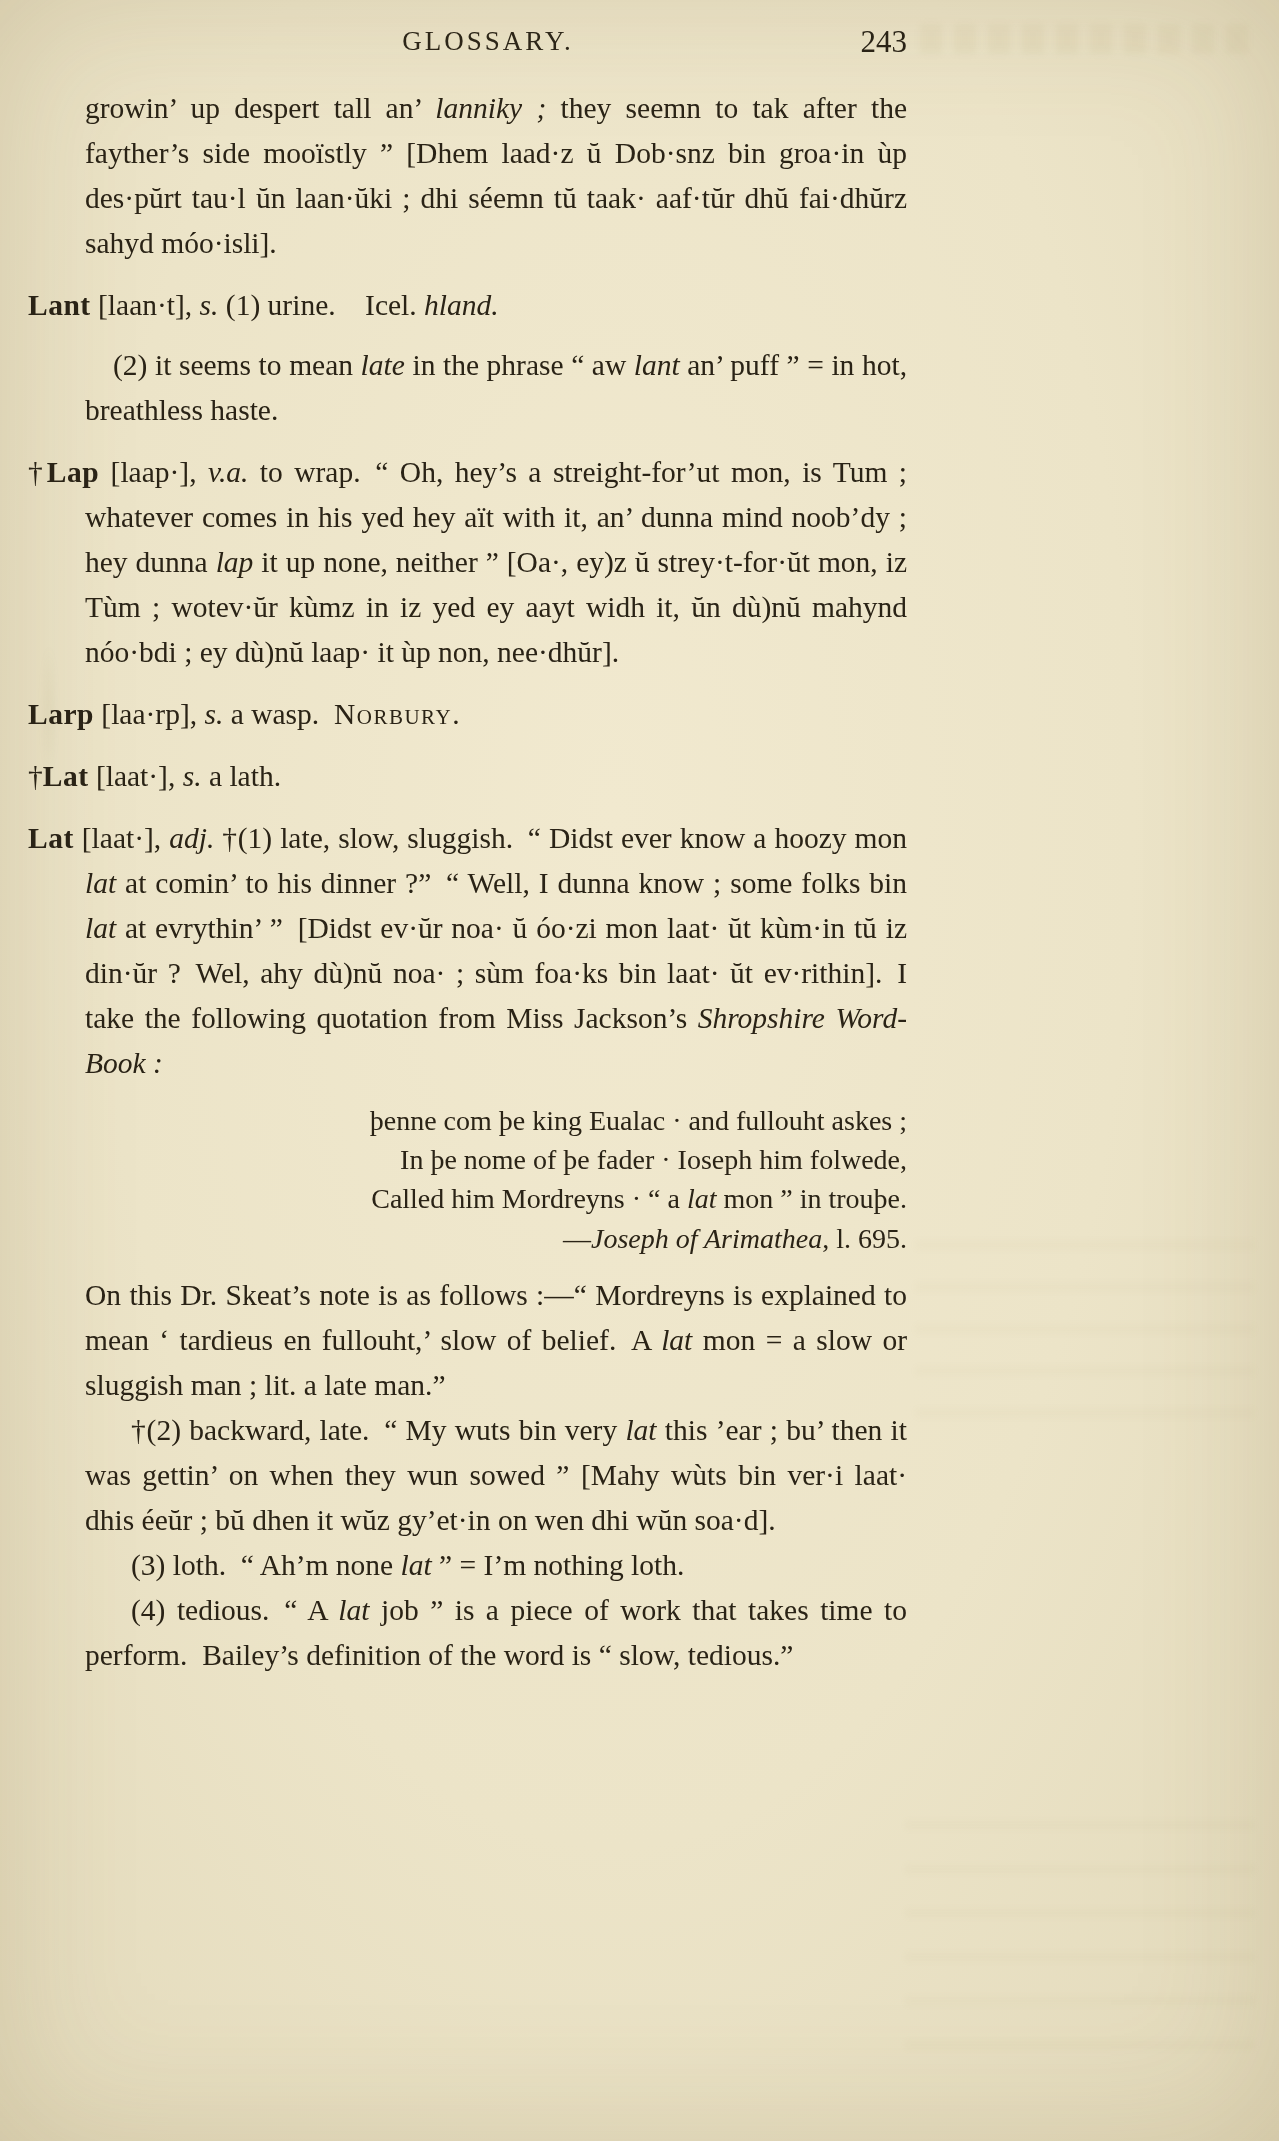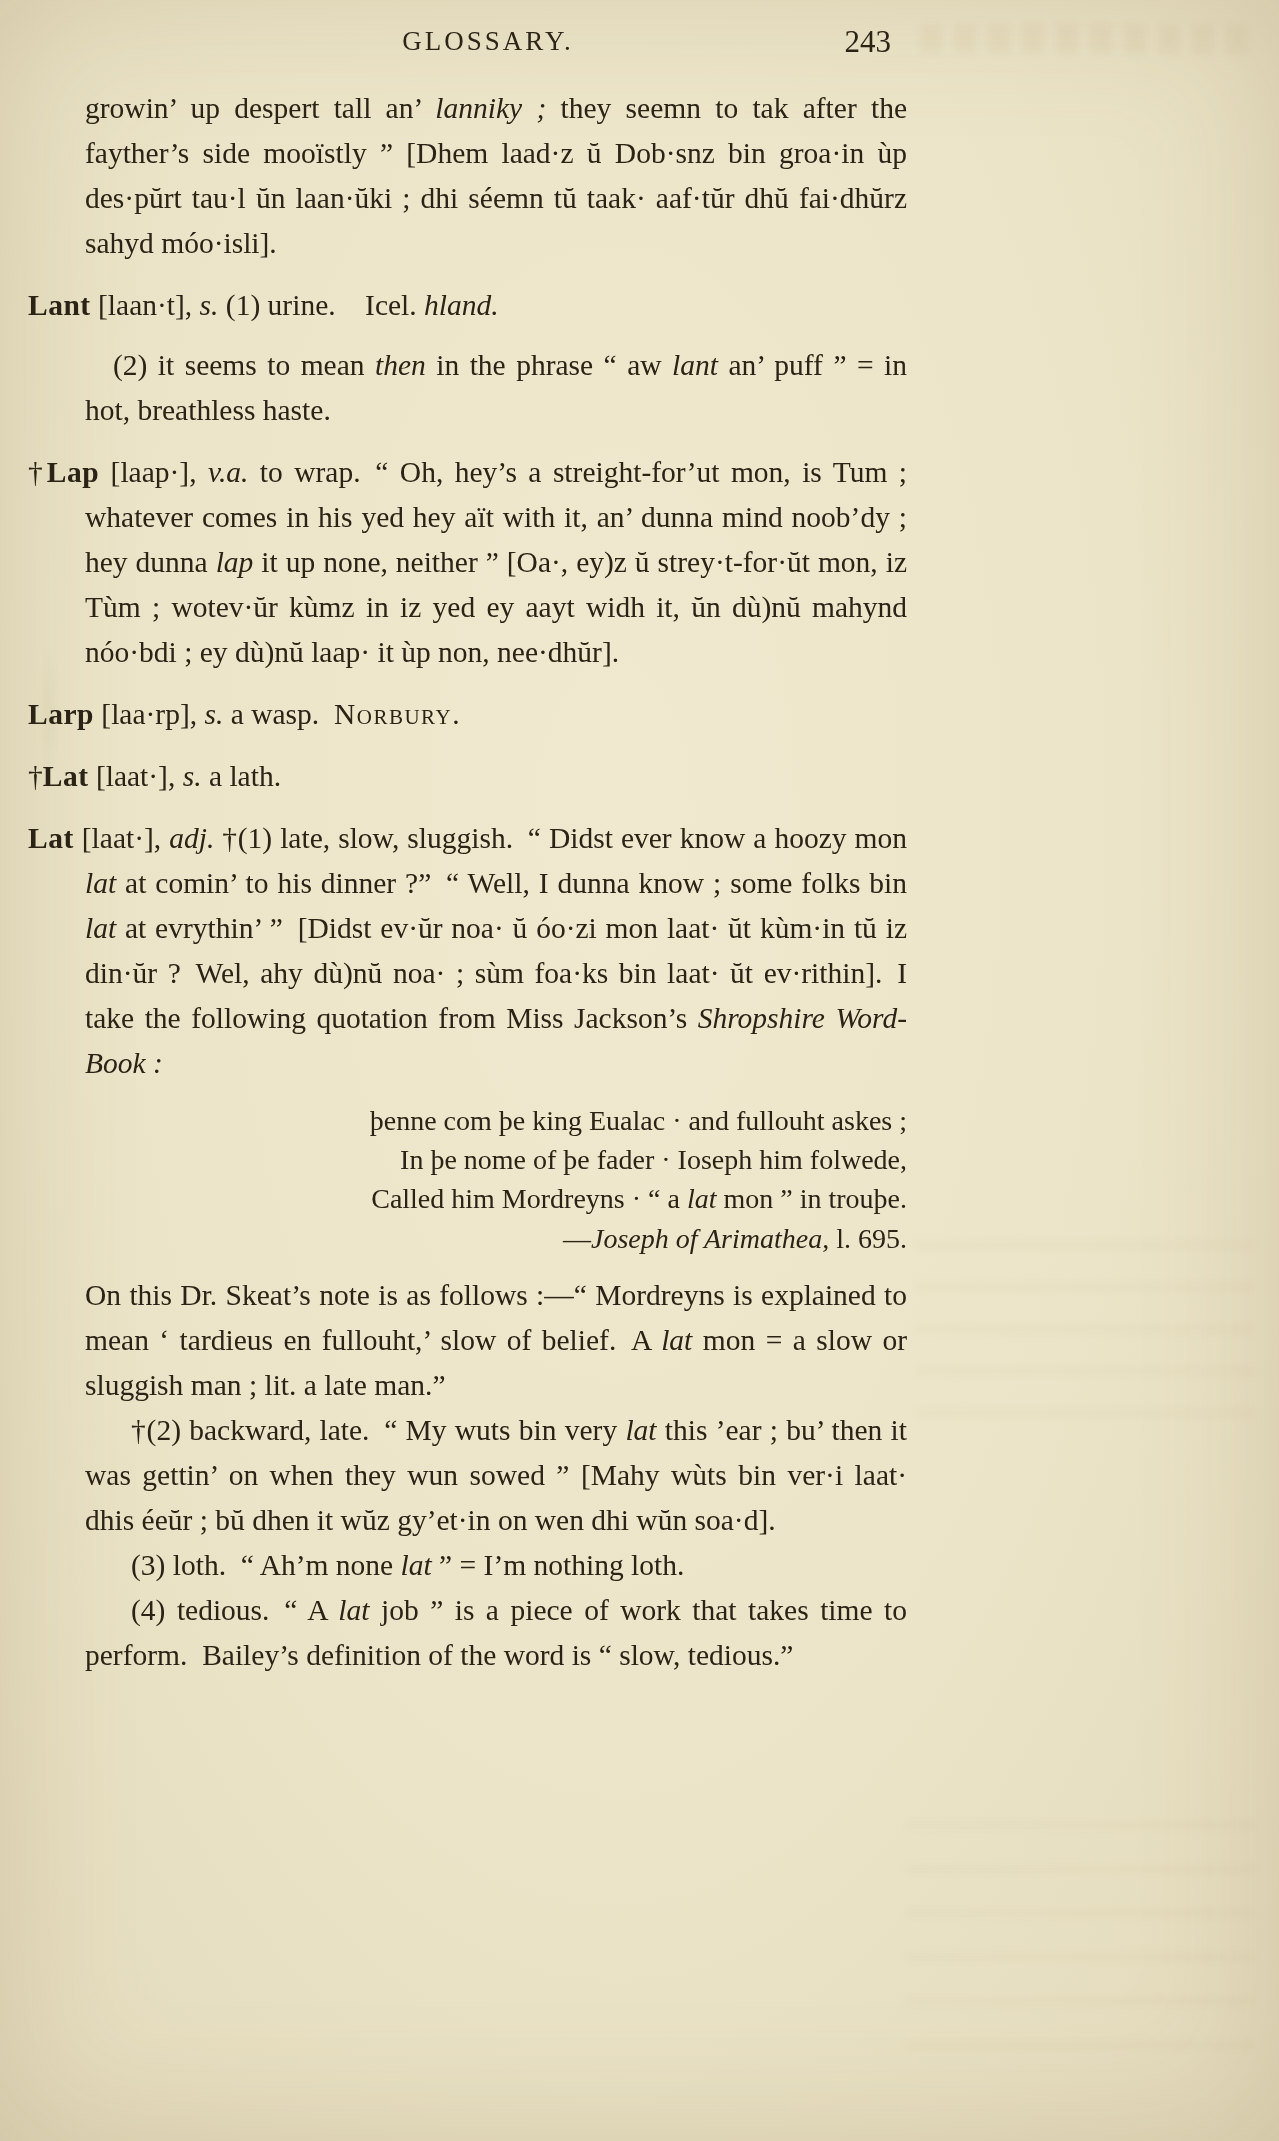--- a/index.html
+++ b/index.html
@@ -28,21 +28,21 @@
       background:repeating-linear-gradient(180deg,rgba(166,149,97,.5) 0 10px,transparent 10px 44px);opacity:.08;}
   .s4{left:40px;top:640px;width:18px;height:140px;
       background:radial-gradient(ellipse,rgba(140,120,70,.5),transparent 70%);opacity:.15;}
 
   .header{position:absolute;left:85px;top:26px;width:822px;height:44px;}
   .running-title{
     position:absolute;left:0;right:16px;text-align:center;
     font-size:27px;letter-spacing:3px;color:#2d2618;
   }
   .page-number{
-    position:absolute;right:16px;top:-2px;font-size:31px;color:#2a2316;
+    position:absolute;right:0;top:-2px;font-size:31px;color:#2a2316;
   }
 
   .column{
     position:absolute;left:85px;top:86px;width:822px;
     font-size:29.5px;line-height:45px;text-align:justify;
     text-rendering:optimizeLegibility;
   }
   .para{margin:0;}
   .cont{text-indent:0;}
   .entry{text-indent:-57px;margin-top:17px;}
@@ -72,21 +72,21 @@
   <div class="smudge s4"></div>
 
   <div class="header">
     <div class="running-title">GLOSSARY.</div>
     <div class="page-number">243</div>
   </div>
 
   <div class="column">
     <div class="para cont"><span>growin’ up despert tall an’ </span><span class="seg-i">lanniky ;</span><span> they seemn to tak after the fayther’s side mooïstly ” [Dhem laad·z ŭ Dob·snz bin groa·in ùp des·pŭrt tau·l ŭn laan·ŭki ; dhi séemn tŭ taak· aaf·tŭr dhŭ fai·dhŭrz sahyd móo·isli].</span></div>
     <div class="para entry"><span class="seg-b">Lant</span><span> [laan·t], </span><span class="seg-i">s.</span><span> (1) urine. Icel. </span><span class="seg-i">hland.</span></div>
-    <div class="para sense-a"><span>(2) it seems to mean </span><span class="seg-i">then</span><span> in the phrase “ aw </span><span class="seg-i">lant</span><span> an’ puff ” = in hot, breathless haste.</span></div>
+    <div class="para sense-a"><span>(2) it seems to mean </span><span class="seg-i">late</span><span> in the phrase “ aw </span><span class="seg-i">lant</span><span> an’ puff ” = in hot, breathless haste.</span></div>
     <div class="para entry"><span>†</span><span class="seg-b">Lap</span><span> [laap·], </span><span class="seg-i">v.a.</span><span> to wrap. “ Oh, hey’s a streight-for’ut mon, is Tum ; whatever comes in his yed hey aït with it, an’ dunna mind noob’dy ; hey dunna </span><span class="seg-i">lap</span><span> it up none, neither ” [Oa·, ey)z ŭ strey·t-for·ŭt mon, iz Tùm ; wotev·ŭr kùmz in iz yed ey aayt widh it, ŭn dù)nŭ mahynd nóo·bdi ; ey dù)nŭ laap· it ùp non, nee·dhŭr].</span></div>
     <div class="para entry"><span class="seg-b">Larp</span><span> [laa·rp], </span><span class="seg-i">s.</span><span> a wasp. </span><span class="seg-sc">Norbury.</span></div>
     <div class="para entry"><span>†</span><span class="seg-b">Lat</span><span> [laat·], </span><span class="seg-i">s.</span><span> a lath.</span></div>
     <div class="para entry"><span class="seg-b">Lat</span><span> [laat·], </span><span class="seg-i">adj.</span><span> †(1) late, slow, sluggish. “ Didst ever know a hoozy mon </span><span class="seg-i">lat</span><span> at comin’ to his dinner ?” “ Well, I dunna know ; some folks bin </span><span class="seg-i">lat</span><span> at evrythin’ ” [Didst ev·ŭr noa· ŭ óo·zi mon laat· ŭt kùm·in tŭ iz din·ŭr ? Wel, ahy dù)nŭ noa· ; sùm foa·ks bin laat· ŭt ev·rithin]. I take the following quotation from Miss Jackson’s </span><span class="seg-i">Shropshire Word-Book :</span></div>
 
     <div class="quote">
       <div class="quote-line"><span>þenne com þe king Eualac · and fullouht askes ;</span></div>
       <div class="quote-line"><span>In þe nome of þe fader · Ioseph him folwede,</span></div>
       <div class="quote-line"><span>Called him Mordreyns · “ a </span><span class="seg-i">lat</span><span> mon ” in trouþe.</span></div>
       <div class="attribution"><span>—</span><span class="seg-i">Joseph of Arimathea</span><span>, l. 695.</span></div>

